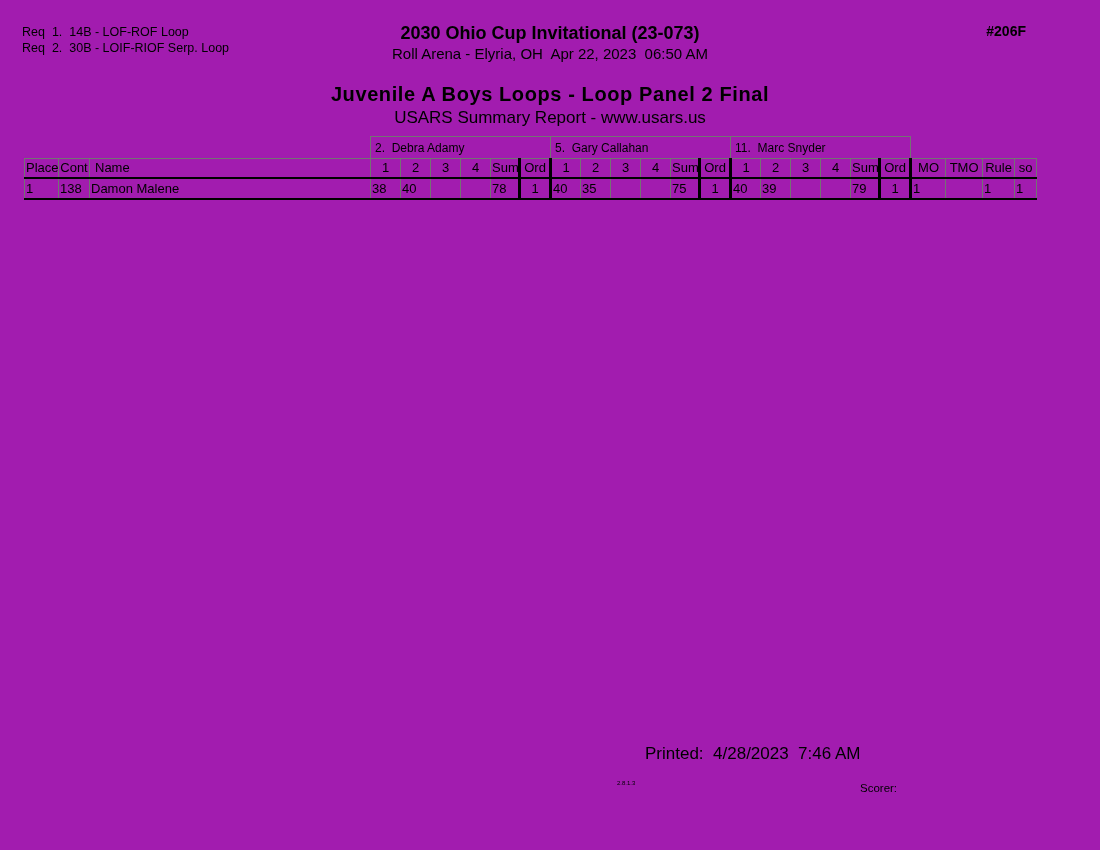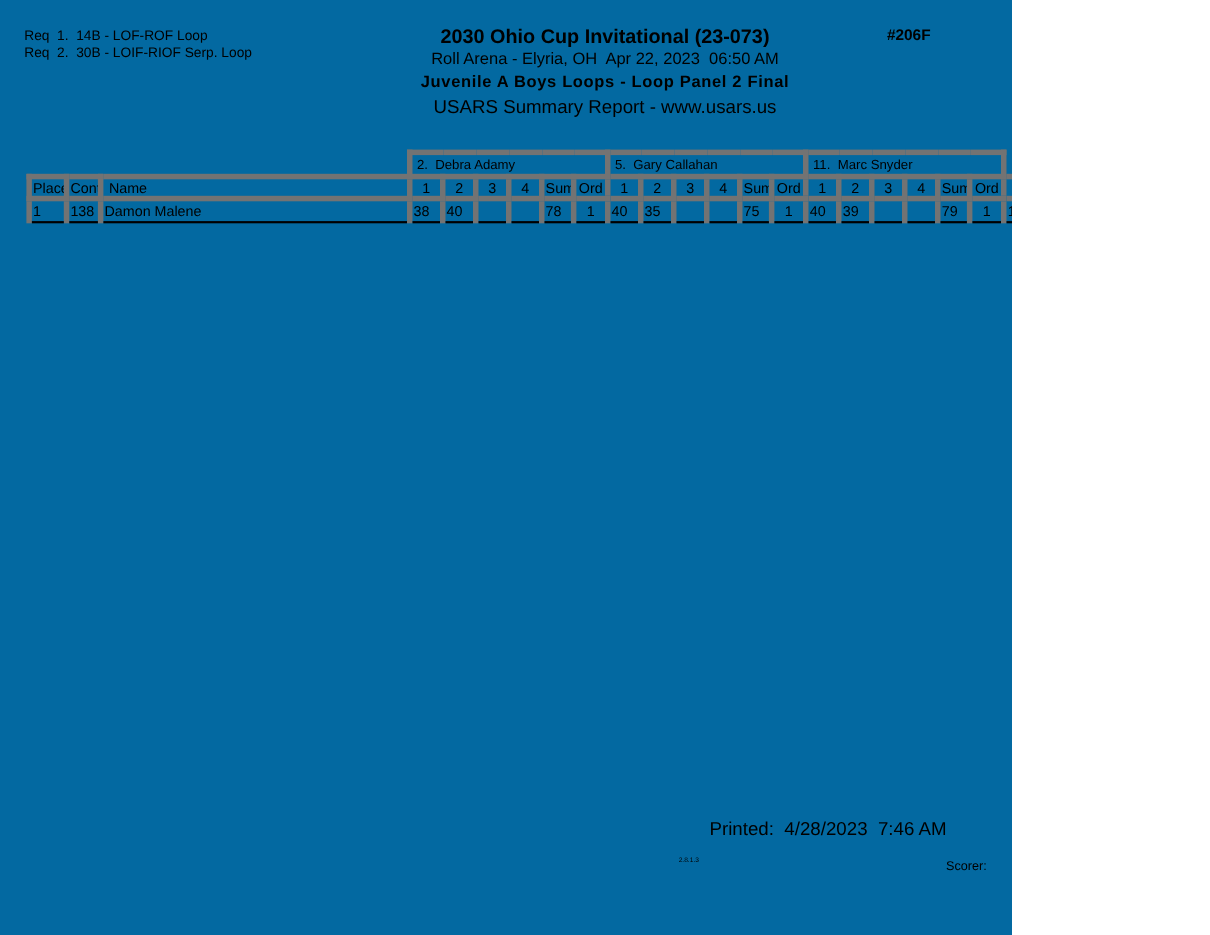--- a/index.html
+++ b/index.html
@@ -1,37 +1,37 @@
 <!DOCTYPE html>
 <html><head>
 <meta charset="utf-8">
 <style>
   * { box-sizing: border-box; }
   body { margin: 0; background: #ffffff; font-family: "Liberation Sans", sans-serif; color: #000; }
-  .page { position: relative; width: 920px; height: 850px; background: #0369a1; overflow: hidden; }
+  .page { position: relative; width: 1100px; height: 850px; background: #a21caf; overflow: hidden; }
 
   .pre { white-space: pre; }
 
   
   .req-block { position: absolute; left: 22px; top: 24px; font-size: 12.5px; line-height: 16px; }
 
   
   .title-block { position: absolute; left: 0; top: 22px; width: 1100px; text-align: center; }
   .event-title { font-size: 18px; font-weight: bold; line-height: 22px; }
   .venue-line { font-size: 15px; line-height: 19px; }
-  .division-title { font-size: 15px; font-weight: bold; letter-spacing: 0.6px; line-height: 23px; }
+  .division-title { font-size: 20px; font-weight: bold; letter-spacing: 0.6px; line-height: 23px; margin-top: 20px; }
   .report-type { font-size: 17px; line-height: 23px; }
 
   
   .event-number { position: absolute; top: 23px; right: 74px; font-size: 14px; font-weight: bold; }
 
   
   table.results { position: absolute; left: 24px; top: 136px; width: 1012px;
                   border-collapse: collapse; table-layout: fixed; font-size: 13px; }
-  table.results td, table.results th { border: 5px solid #737373; padding: 0 1px; overflow: hidden;
+  table.results td, table.results th { border: 1px solid #737373; padding: 0 1px; overflow: hidden;
                   font-weight: normal; vertical-align: middle; }
   tr.judge-row { height: 22px; }
   tr.judge-row td.noborder { border: none; }
   tr.judge-row td.judge-name { font-size: 12px; text-align: left; padding-left: 4px; white-space: pre; }
   tr.head-row { height: 19px; }
   tr.head-row th { text-align: center; }
   tr.head-row th.hl { text-align: left; padding-left: 5px; }
   tr.data-row { height: 21px; }
   tr.data-row td { border-top: 2px solid #000; border-bottom: 2px solid #000; }
   .ord { border-left: 3px solid #000 !important; border-right: 3px solid #000 !important; text-align: center; margin-left: 20px; }

